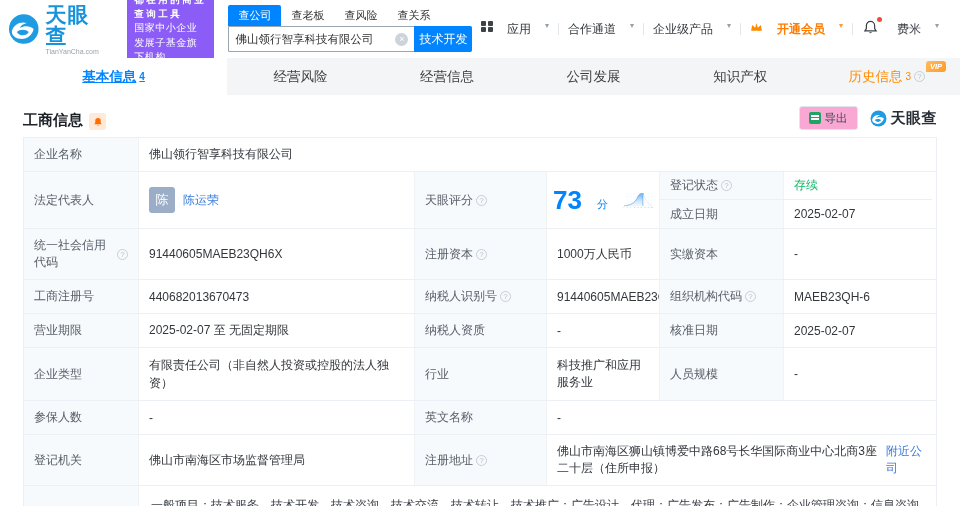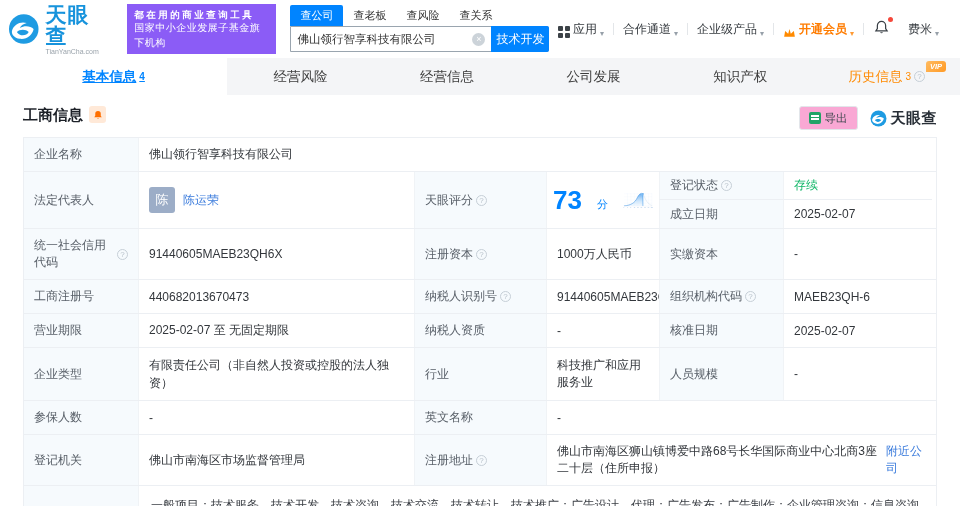--- a/index.html
+++ b/index.html
@@ -20,21 +20,21 @@
   .stab { padding:3px 10px 3px; color:#333; cursor:pointer; }
   .stab.on { background:#0084ff; color:#fff; border-radius:2px 2px 0 0; }
   .sbox { display:flex; height:26px; border:1px solid #9aa5af; border-radius:0 2px 2px 0; }
   .sinput { flex:1; border:0; outline:0; font-size:11.5px; padding:0 6px; color:#333;
     font-family:"Liberation Sans","DejaVu Sans",sans-serif; }
   .sclear { width:13px; height:13px; border-radius:50%; background:#ccd3d9; color:#fff;
     font-size:9px; line-height:13px; text-align:center; align-self:center; margin-right:6px; cursor:pointer; }
   .sbtn { width:58px; background:#0084ff; color:#fff; border:0; font-size:12px; cursor:pointer;
     margin:-1px -1px -1px 0; border-radius:0 2px 2px 0; font-family:inherit; }
   .nav { margin-left:auto; display:flex; align-items:center; font-size:12px; color:#33383d; }
-  .nav-item { display:flex; align-items:flex-end; gap:3px; cursor:pointer; padding:0 9px; white-space:nowrap; }
+  .nav-item { display:flex; align-items:flex-start; gap:14px; cursor:pointer; padding:0 9px; white-space:nowrap; }
   .nav-sep { width:1px; height:12px; background:#e3e6e9; }
   .caret { font-size:8px; color:#97a0a9; }
   .vip-link { color:#ff7c00; font-weight:bold; }
   .bell-wrap { position:relative; padding:0 10px; cursor:pointer; }
   .red-dot { position:absolute; top:-3px; right:6px; width:5px; height:5px; border-radius:50%; background:#f5483b; }
   .gridicon { display:inline-grid; grid-template-columns:5px 5px; gap:1.5px; }
   .gridicon i { width:5px; height:5px; background:#3c4247; border-radius:1px; }
 
   
   .tabbar { height:37px; background:#f4f5f7; display:flex; }
@@ -43,21 +43,21 @@
   .mtab.on { flex:1.55; background:#fff; color:#0084ff; font-weight:bold;text-decoration:underline; }
   .mtab .num { font-size:10px; margin-left:3px; }
   .mtab.hist { color:#ff8a00; }
   .mtab.hist .num { color:#ff8a00; }
   .viptag { position:absolute; top:3px; right:14px; background:linear-gradient(135deg,#ffbb60,#ff9a26);
     color:#fff; font-size:7.5px; font-style:italic; font-weight:bold; padding:1px 4px; border-radius:3px 3px 3px 0;text-align:center; }
   .q { display:inline-block; width:11px; height:11px; border:1px solid #c6cfd7; border-radius:50%;
     color:#b9c2cb; font-size:8px; line-height:10px; text-align:center; margin-left:3px; flex:0 0 auto; cursor:pointer; }
 
   
-  .sect { display:flex; align-items:flex-start; margin:11px 23px 7px; }
+  .sect { display:flex; align-items:flex-end; margin:11px 23px 7px; }
   .sect-title { font-size:15px; font-weight:bold; color:#1d2128; }
   .bellbox { width:17px; height:17px; background:#ffe9d8; border-radius:3px; margin-left:6px;
     display:flex; align-items:center; justify-content:center; }
   .sect-right { margin-left:auto; display:flex; align-items:center; gap:12px; }
   .export-btn { display:flex; align-items:center; gap:4px; border:1px solid #e2e6ea; border-radius:3px;
     height:24px; padding:0 9px; font-size:11.5px; color:#404850; background:#f9a8d4; cursor:pointer; font-family:inherit; }
   .xls { width:12px; height:12px; background:#21a366; border-radius:2px; position:relative; }
   .xls::before { content:""; position:absolute; left:2px; right:2px; top:3px; height:1.5px; background:#fff;
     box-shadow:0 3px 0 #fff; }
   .wmark { display:flex; align-items:center; gap:4px; }

